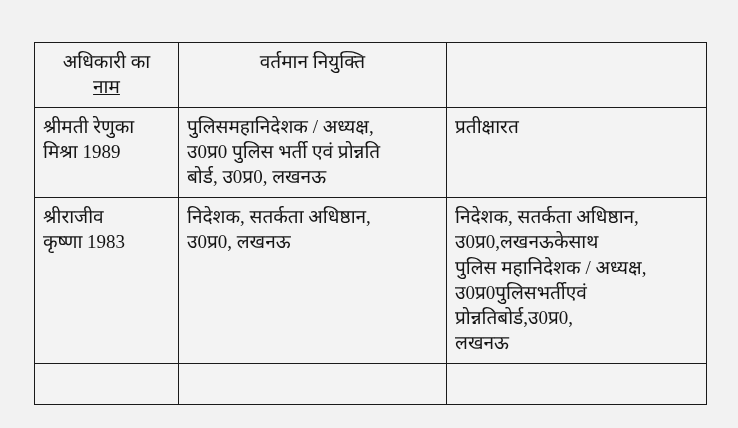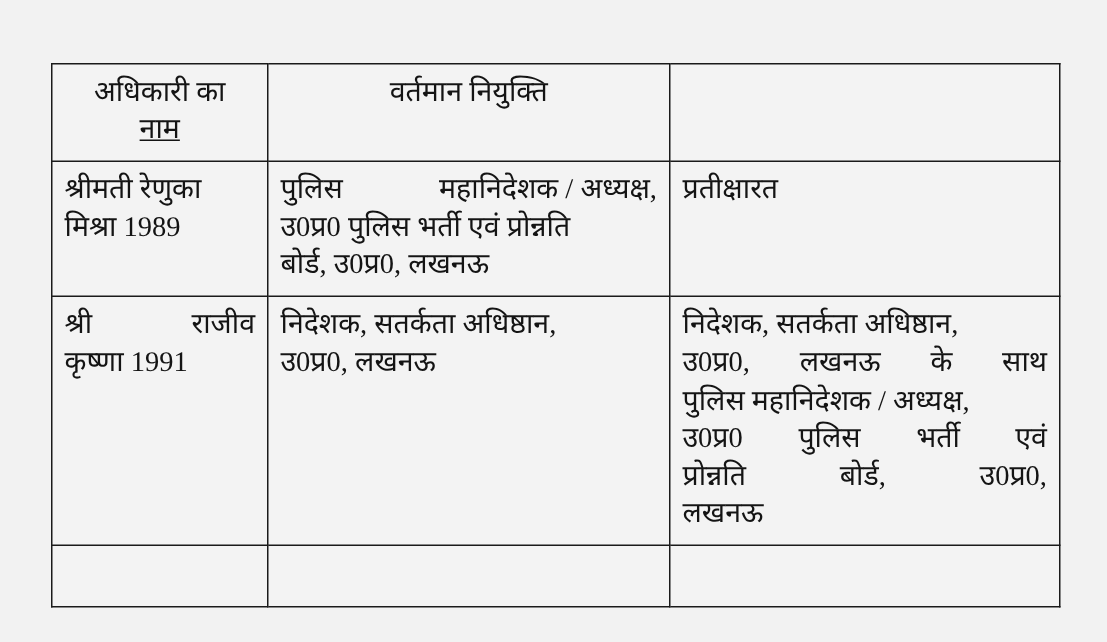--- a/index.html
+++ b/index.html
@@ -46,21 +46,20 @@
     padding-top: 10px;
     padding-bottom: 10px;
   }
   .header-cell .l1 { display: block; }
   .header-cell .l2 { display: block; text-decoration: underline; }
   .cell-line {
     display: block;
   }
   .spread {
     display: flex;
-    justify-content: space-between;
   }
   .empty-row td { height: 26px; }
 </style>
 </head>
 <body>
 
 <div id="page">
 
   <table class="doc-table">
     <colgroup>
@@ -99,21 +98,21 @@
           <span class="cell-line">प्रतीक्षारत</span>
         </td>
       </tr>
 
       <tr>
         <td>
           <span class="cell-line spread">
             <span>श्री</span>
             <span>राजीव</span>
           </span>
-          <span class="cell-line">कृष्णा 1991</span>
+          <span class="cell-line">कृष्णा 1983</span>
         </td>
         <td>
           <span class="cell-line">निदेशक, सतर्कता अधिष्ठान,</span>
           <span class="cell-line">उ0प्र0, लखनऊ</span>
         </td>
         <td>
           <span class="cell-line">निदेशक, सतर्कता अधिष्ठान,</span>
           <span class="cell-line spread">
             <span>उ0प्र0,</span>
             <span>लखनऊ</span>

